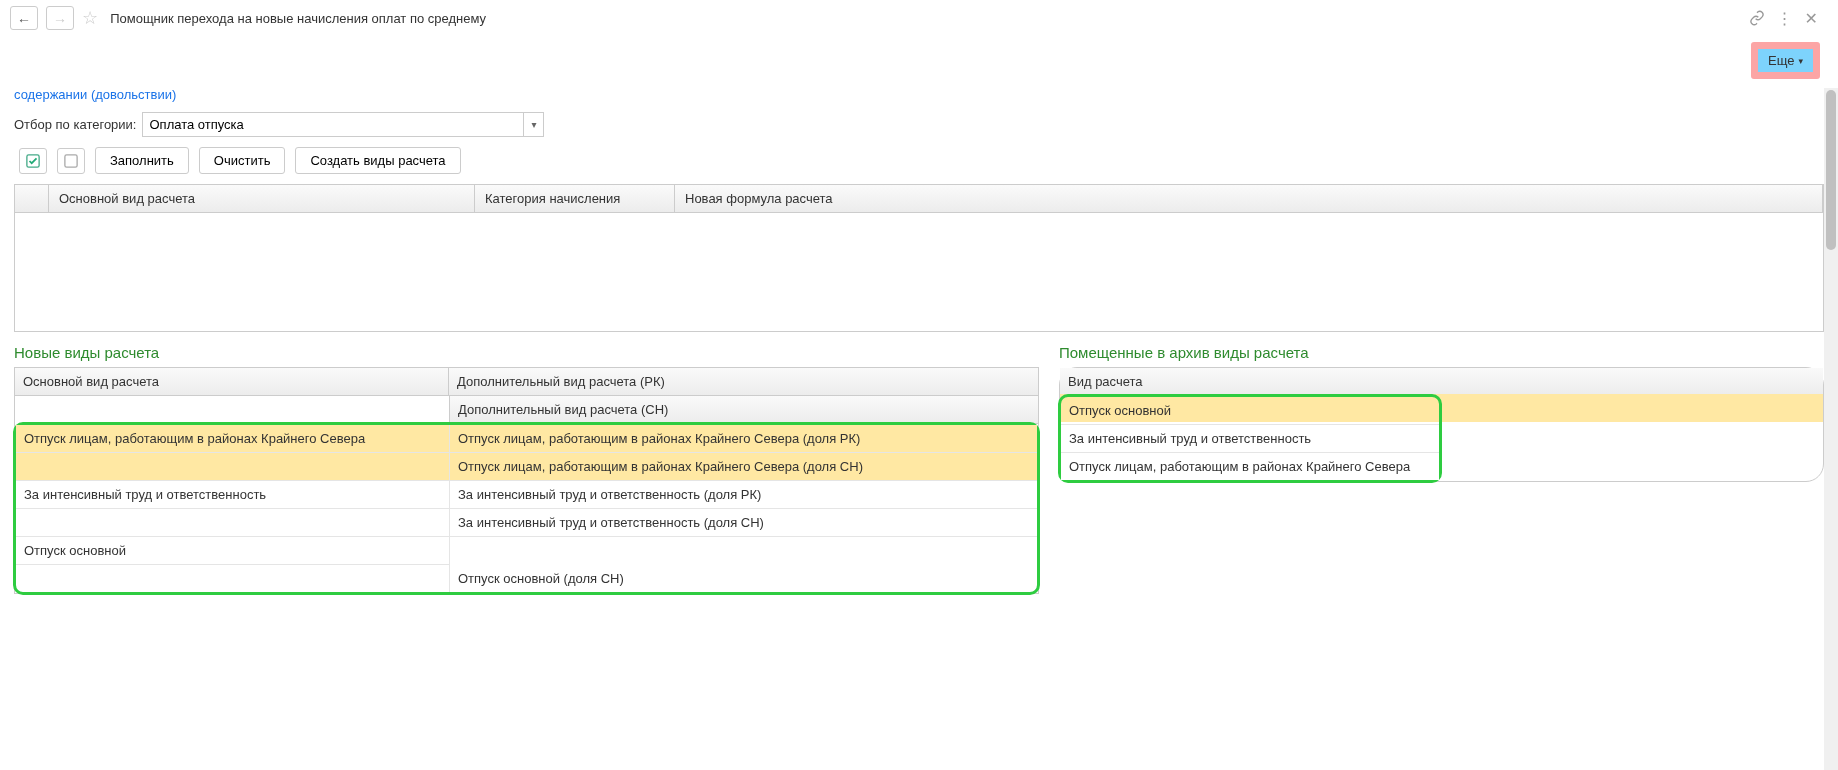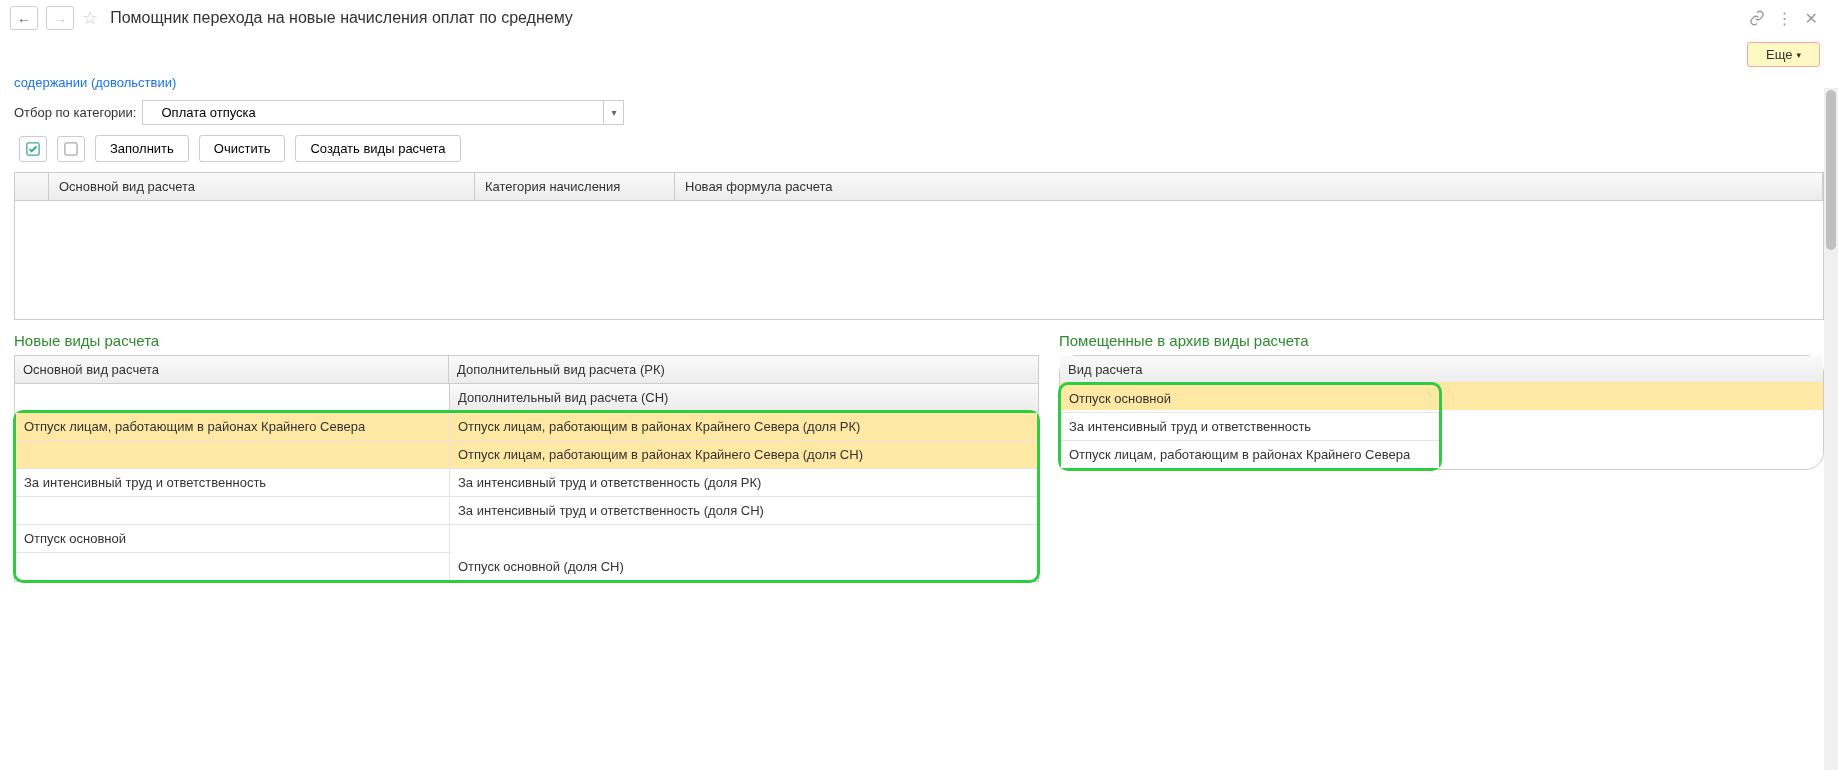--- a/index.html
+++ b/index.html
@@ -1,31 +1,31 @@
 <!DOCTYPE html>
 <html><head>
 <meta charset="utf-8">
 <style>
 * { box-sizing: border-box; margin: 0; padding: 0; }
 body { font-family: Arial, sans-serif; font-size: 13px; color: #333; background: #fff; overflow: hidden; height: 770px; width: 1838px; position: relative; }
 .titlebar { display: flex; align-items: center; padding: 6px 10px; gap: 8px; }
 .nav-btn { width: 28px; height: 24px; border: 1px solid #ccc; background: #fff; border-radius: 3px; display: flex; align-items: center; justify-content: center; cursor: pointer; font-size: 14px; color: #555; }
 .nav-btn.disabled { color: #ccc; }
 .star { color: #ccc; font-size: 18px; cursor: pointer; }
-.page-title { font-size: 16px; color: #333; margin-left: 4px; }
+.page-title { font-size: 13px; color: #333; margin-left: 4px; }
 .title-right { margin-left: auto; display: flex; gap: 12px; align-items: center; padding-right: 10px; }
 .title-icon { color: #999; cursor: pointer; font-size: 16px; }
 .more-row { display: flex; justify-content: flex-end; padding: 6px 18px 0 0; }
-.more-btn { border: 1px solid #fca5a5; background: #fef9c3; padding: 4px 18px; border-radius: 3px; cursor: pointer; font-size: 13px; display: flex; align-items: center; gap: 4px; }
+.more-btn { border: 7px solid #fca5a5; background: #7dd3fc; padding: 4px 10px; border-radius: 3px; cursor: pointer; font-size: 13px; display: flex; align-items: center; gap: 4px; }
 .link-row { padding: 8px 14px 0; }
 .link-row a { color: #1a73e8; text-decoration: none; }
 .filter-row { display: flex; align-items: center; gap: 6px; padding: 10px 14px; }
 .filter-row label { color: #333; }
 .select-wrap { display: flex; border: 1px solid #ccc; }
-.select-wrap input { border: none; padding: 4px 18px; width: 460px; font-size: 13px; outline: none; }
+.select-wrap input { border: none; padding: 4px 6px; width: 380px; font-size: 13px; outline: none; }
 .select-wrap .dd { border-left: 1px solid #ccc; width: 20px; display: flex; align-items: center; justify-content: center; cursor: pointer; color: #666; font-size: 10px; }
 .toolbar { display: flex; gap: 10px; padding: 0 19px 10px; align-items: center; }
 .icon-btn { width: 28px; height: 26px; border: 1px solid #ccc; background: #fff; border-radius: 3px; display: flex; align-items: center; justify-content: center; cursor: pointer; }
 .check-icon { width: 14px; height: 14px; }
 .btn { border: 1px solid #ccc; background: #fff; padding: 5px 14px; border-radius: 3px; cursor: pointer; font-size: 13px; }
 .table-panel { margin: 0 14px; border: 1px solid #ccc; }
 .tbl-header { display: flex; background: linear-gradient(#fafafa,#ececec); border-bottom: 1px solid #ccc; }
 .tbl-header .th { padding: 6px 10px; border-right: 1px solid #ccc; font-size: 13px; color: #333; }
 .th-check { width: 34px; }
 .th1 { width: 426px; }

